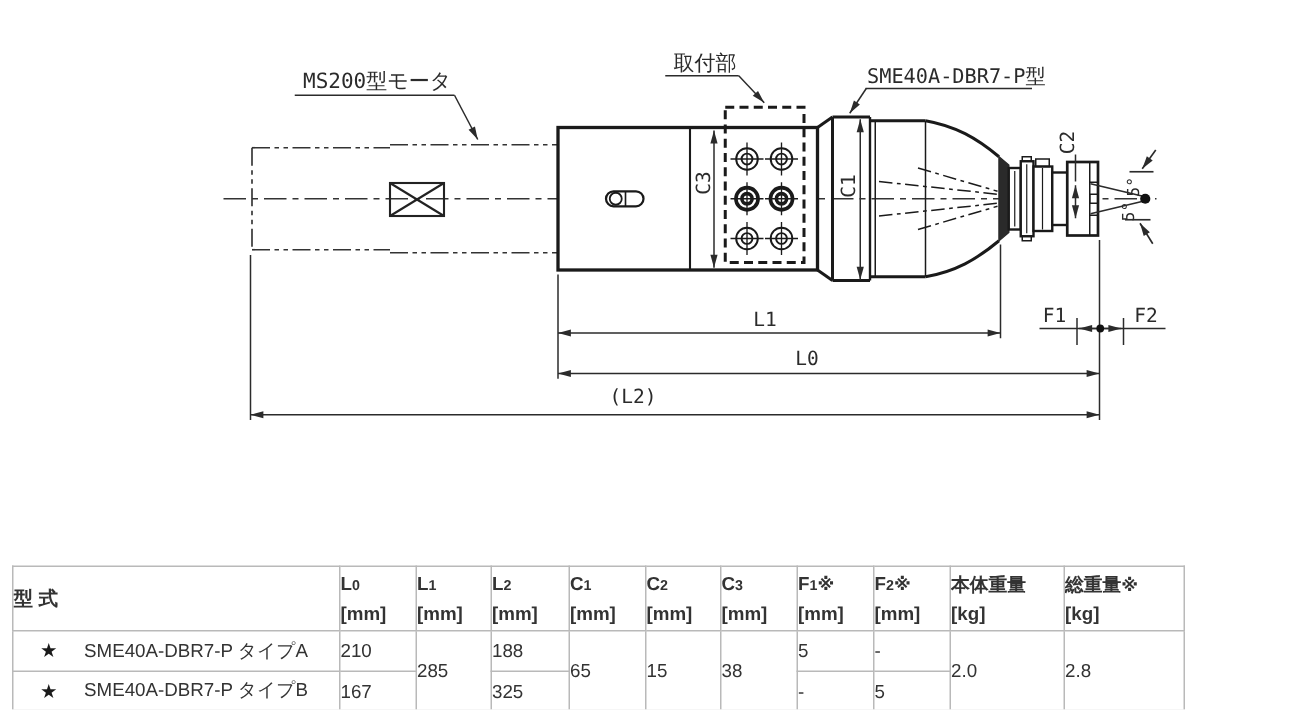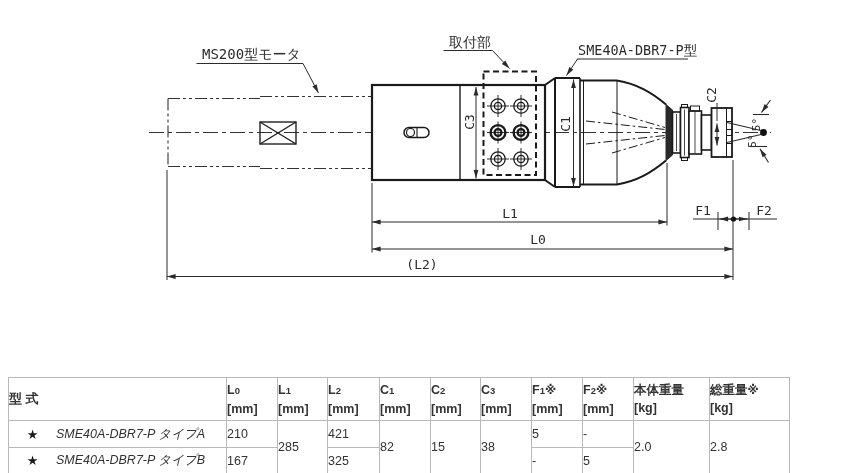--- a/index.html
+++ b/index.html
@@ -14,21 +14,21 @@
   #spec-table th,#spec-table td{border:1px solid #b9b9b9;padding:0;vertical-align:middle;
               font-weight:normal;overflow:hidden;white-space:nowrap;}
   #spec-table th{text-align:left;font-weight:bold;}
   th.h-col{padding:3px 0 3px 8px;line-height:18px;font-size:12.5px;}
   th.h-model{padding-left:22px;font-size:13px;}
   .hsub{font-size:9.5px;}
   .hsuffix{font-size:11.5px;}
   td.num{text-align:left;}
   .model-cell{display:flex;align-items:center;}
   .star{flex:0 0 47px;text-align:center;font-size:13px;color:#1a1a1a;}
-  .model-name{font-size:12.5px;font-style:italic;}
+  .model-name{font-size:12.5px;}
   tr.r1{height:27px;} tr.r2{height:26px;} tr.hd{height:43px;}
 </style>
 </head>
 <body>
 
 <div id="stage">
 
   <svg id="drawing" width="865" height="373" viewBox="0 0 865 373">
     <defs>
       <marker id="arrE" markerUnits="userSpaceOnUse" markerWidth="9.6" markerHeight="6.4" refX="9.0" refY="3.2" orient="auto">
@@ -256,22 +256,22 @@
     <tbody>
       <tr class="r1">
         <td>
           <div class="model-cell">
             <span class="star">★</span>
             <span class="model-name">SME40A-DBR7-P タイプA</span>
           </div>
         </td>
         <td class="num">210</td>
         <td class="num" rowspan="2">285</td>
-        <td class="num">421</td>
-        <td class="num" rowspan="2">82</td>
+        <td class="num">188</td>
+        <td class="num" rowspan="2">65</td>
         <td class="num" rowspan="2">15</td>
         <td class="num" rowspan="2">38</td>
         <td class="num">5</td>
         <td class="num">-</td>
         <td class="num" rowspan="2">2.0</td>
         <td class="num" rowspan="2">2.8</td>
       </tr>
       <tr class="r2">
         <td>
           <div class="model-cell">

